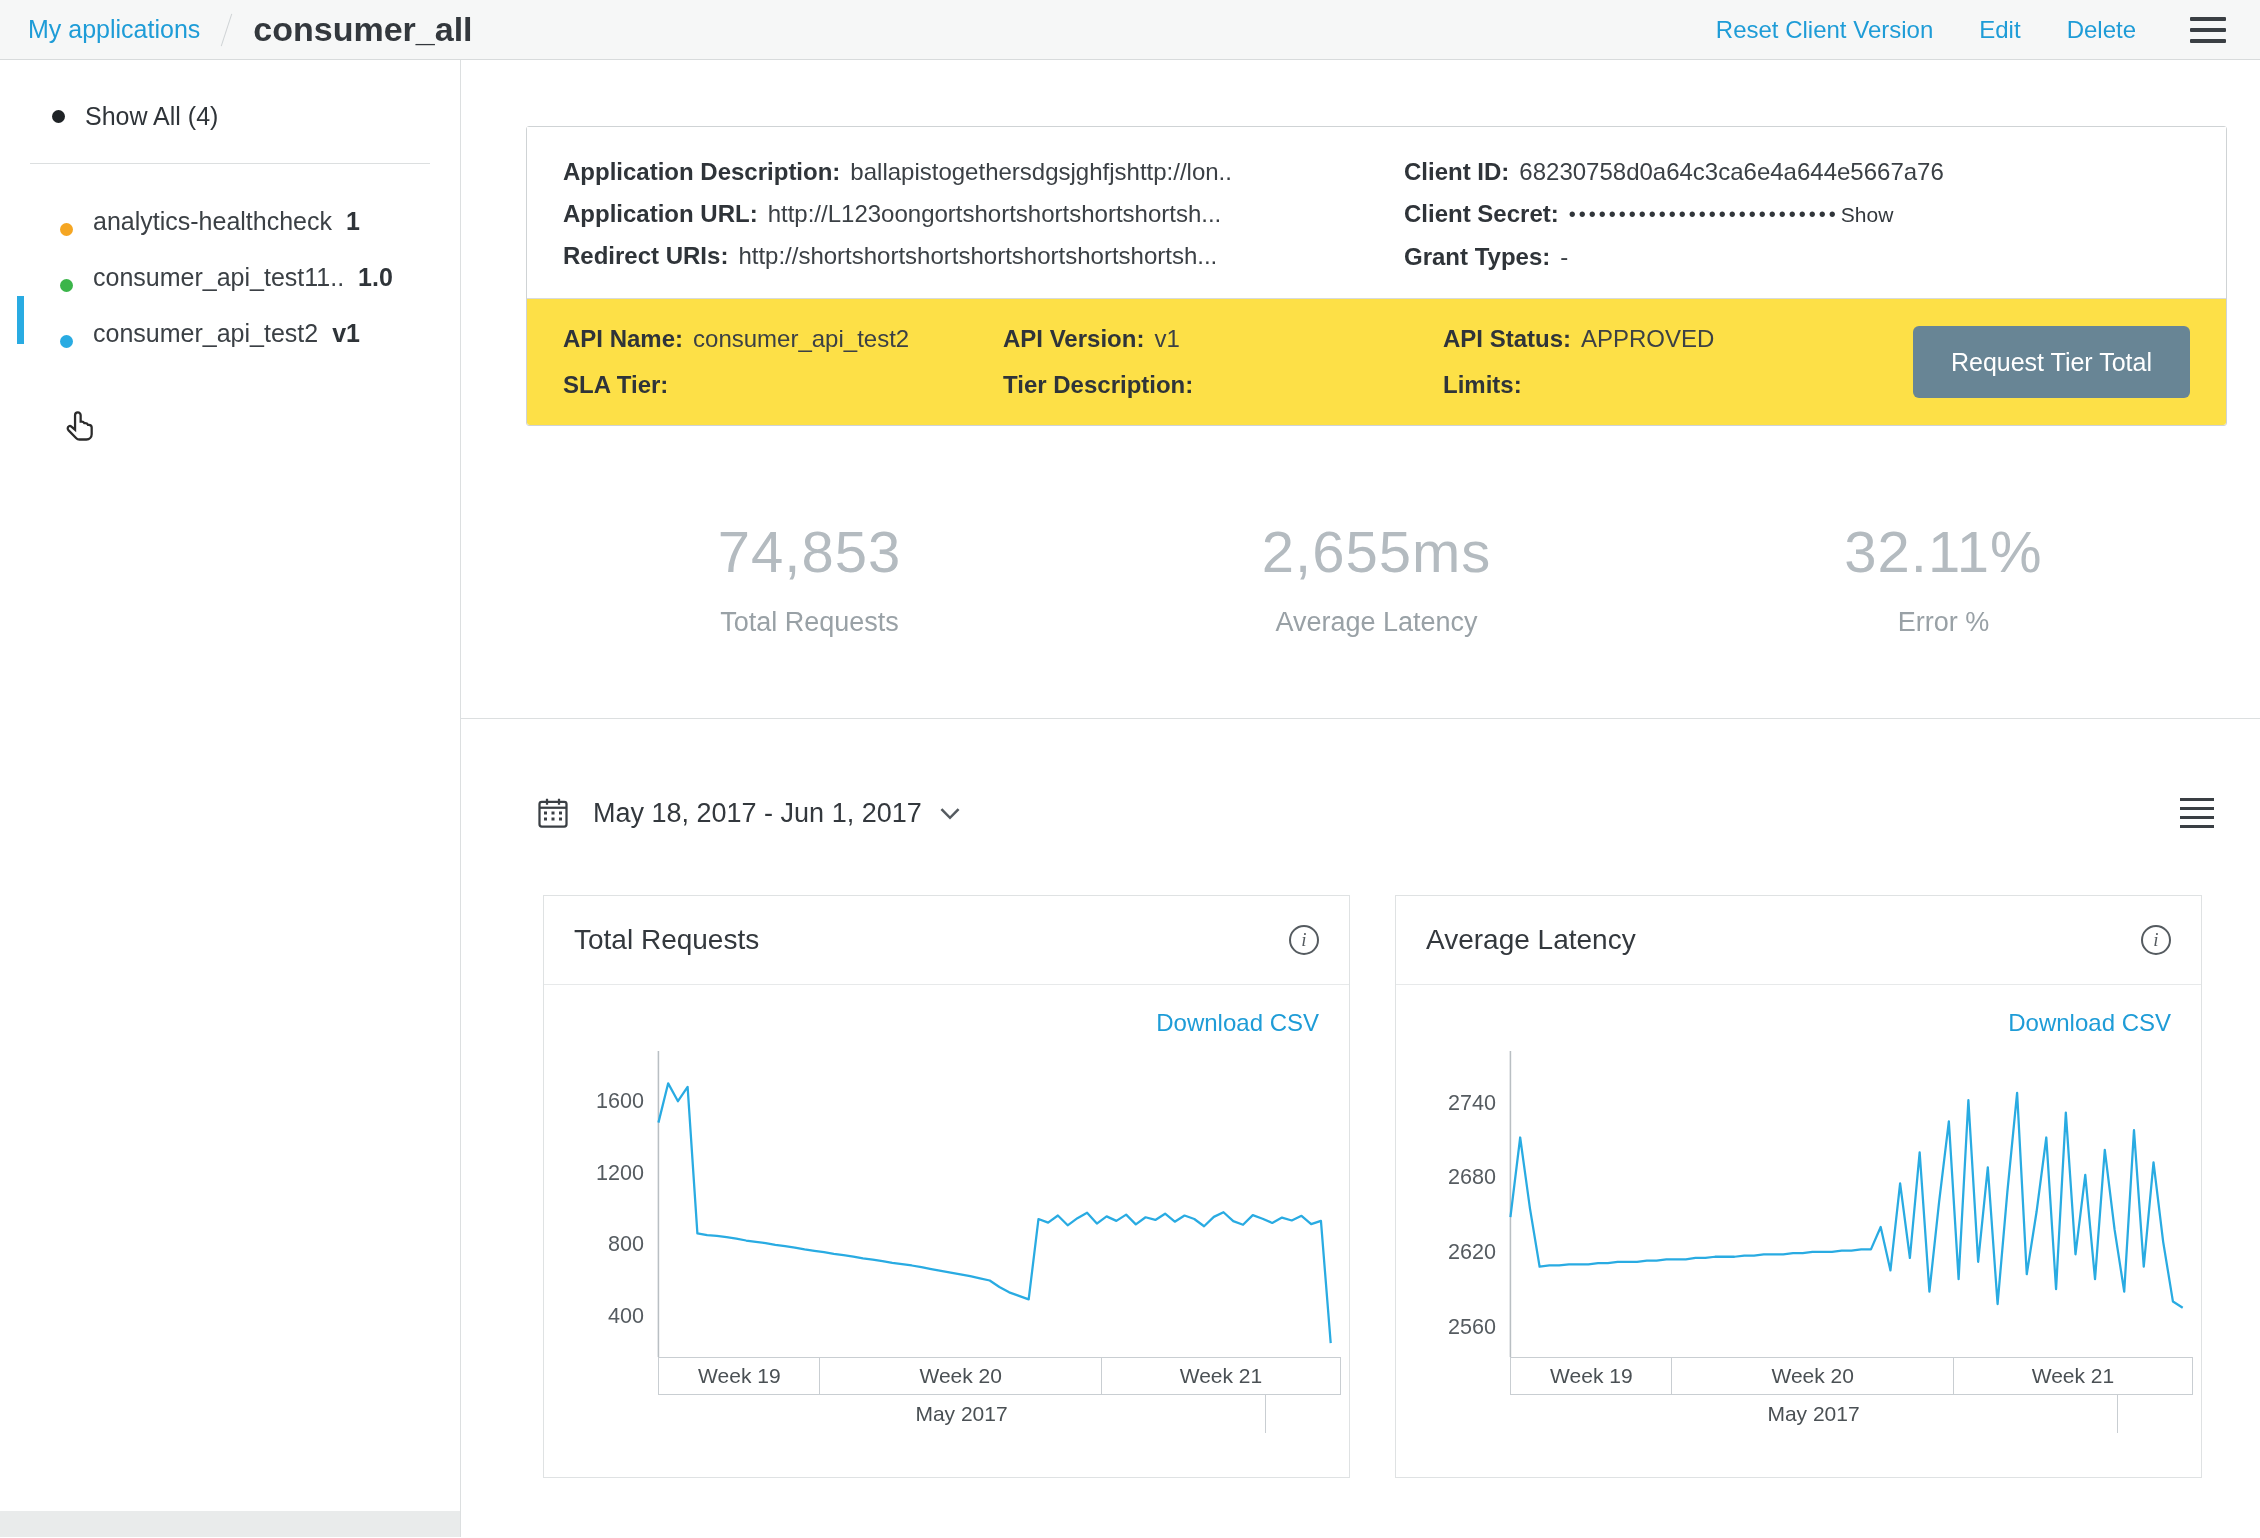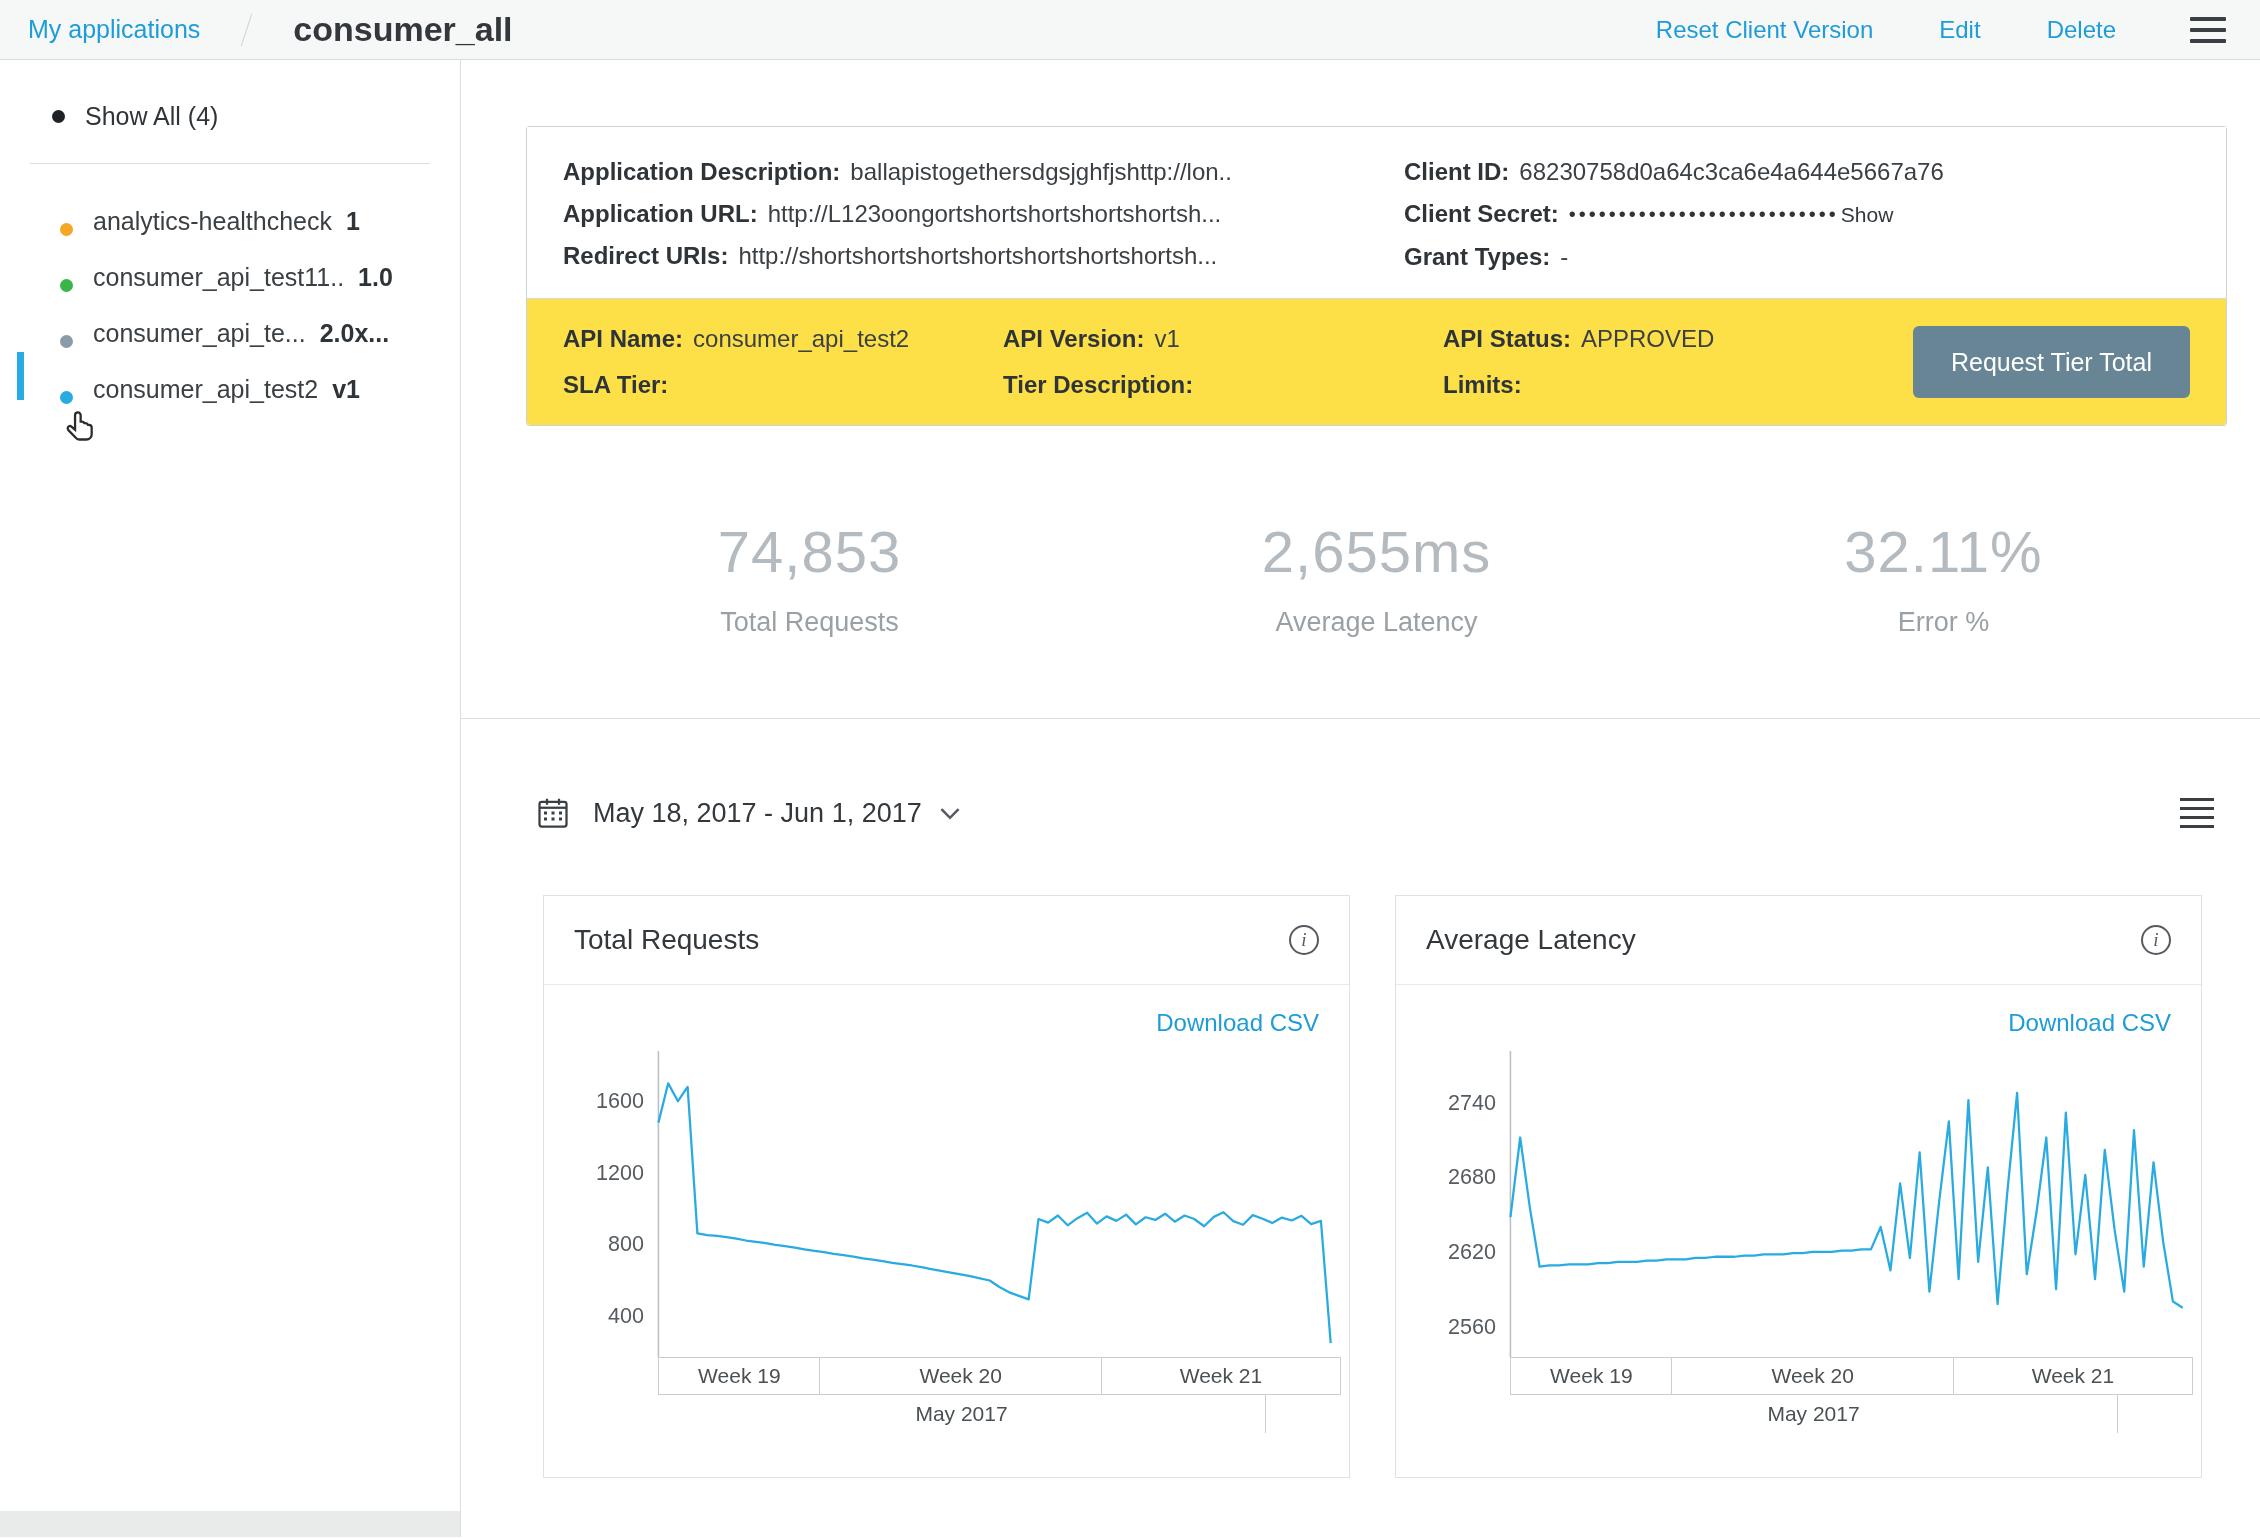--- a/index.html
+++ b/index.html
@@ -1,21 +1,21 @@
 <!DOCTYPE html>
 <html><head>
 <meta charset="utf-8">
 <style>
   * { margin:0; padding:0; box-sizing:border-box; }
   html,body { width:2260px; height:1538px; }
   body { font-family:"Liberation Sans","DejaVu Sans",sans-serif; background:#ffffff; color:#3b4045; overflow:hidden; }
   a { text-decoration:none; cursor:pointer; }
 
   
-  .topbar { height:60px; background:#f6f7f7; border-bottom:1px solid #d8dbdc; display:flex; align-items:center; padding:0 34px 0 28px;gap:20px; }
+  .topbar { height:60px; background:#f6f7f7; border-bottom:1px solid #d8dbdc; display:flex; align-items:center; padding:0 34px 0 28px; }
   .crumb { color:#1e9cd7; font-size:25px; }
   .crumb-sep { width:1px; height:34px; background:#cfd3d5; transform:rotate(18deg); margin:0 26px; }
   .page-title { color:#33383d; font-size:34px; font-weight:700; }
   .spacer { flex:1; }
   .tb-link { color:#1e9cd7; font-size:24px; margin-left:46px; }
   .menu-icon { margin-left:54px; width:36px; display:flex; flex-direction:column; gap:7px; cursor:pointer; }
   .menu-icon span { height:4px; background:#3a3f44; border-radius:1px; }
 
   
   .container { display:flex; height:1477px; }
@@ -114,25 +114,20 @@
 
     <div class="side-item">
       <span class="dot" style="background: rgb(245, 166, 35);"></span>
       <span class="iname">analytics-healthcheck</span>
       <span class="iver">1</span>
     </div>
     <div class="side-item">
       <span class="dot" style="background: rgb(59, 181, 74);"></span>
       <span class="iname">consumer_api_test11..</span>
       <span class="iver">1.0</span>
-    </div>
-    <div class="side-item">
-      <span class="dot" style="background: rgb(138, 155, 168);"></span>
-      <span class="iname">consumer_api_te...</span>
-      <span class="iver">2.0x...</span>
     </div>
     <div class="side-item selected">
       <span class="sel-bar"></span>
       <span class="dot" style="background: rgb(41, 171, 226);"></span>
       <span class="iname">consumer_api_test2</span>
       <span class="iver">v1</span>
     </div>
 
     <svg class="cursor-svg" width="42" height="42" viewBox="0 0 24 24">
       <path d="M10.2 2.5c-.9 0-1.6.7-1.6 1.6v8.3L6.5 10.6c-.8-.7-2.1-.2-2.1 1 0 .4.2.9.5 1.2l4.4 4.5c.5.5 1.1.7 1.8.7h4c1.7 0 3-1.3 3-3v-3.8c0-.9-.7-1.6-1.6-1.6h-.5c-.3-.6-.9-1-1.6-1h-.5c-.3-.5-.8-.8-1.4-.8h-.7V4.1c0-.9-.7-1.6-1.6-1.6z" fill="#ffffff" stroke="#2b2b2b" stroke-width="1.3"></path>

